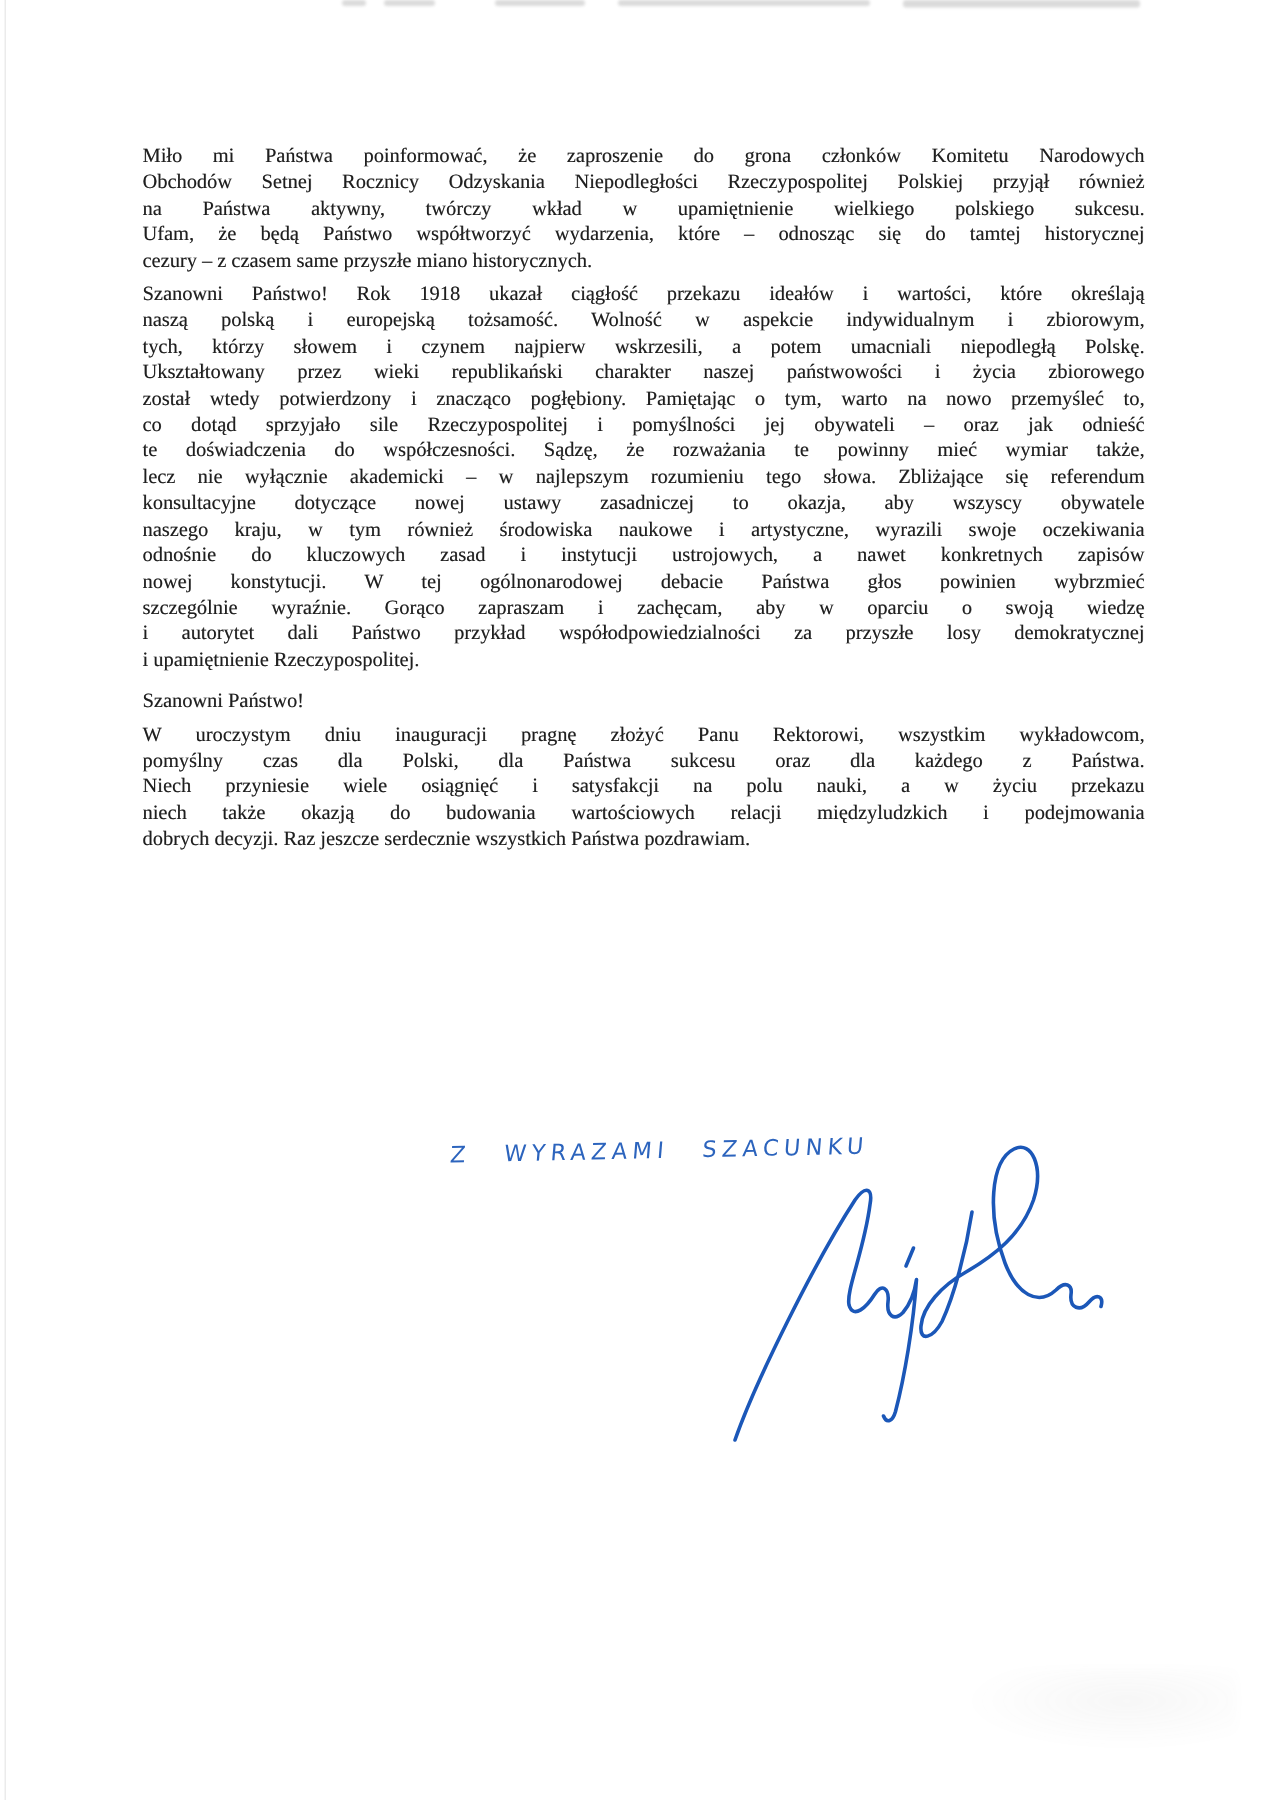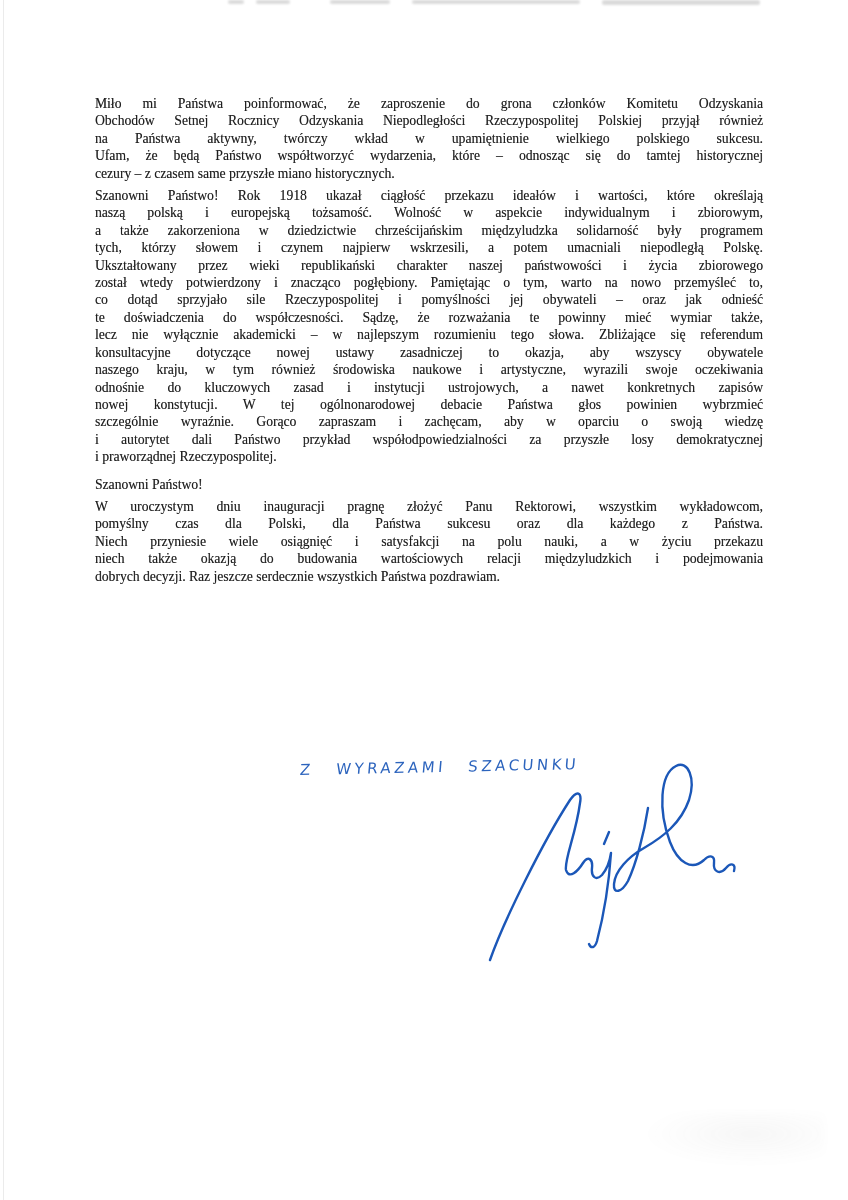--- a/index.html
+++ b/index.html
@@ -53,44 +53,43 @@
   <div class="top-mark tm1"></div>
   <div class="top-mark tm2"></div>
   <div class="top-mark tm3"></div>
   <div class="top-mark tm4"></div>
   <div class="top-mark tm5"></div>
   <div class="bottom-smudge"></div>
 
   <div class="body-text">
 
     <div class="para gap-md">
-      <div class="jline">Miło mi Państwa poinformować, że zaproszenie do grona członków Komitetu Odzyskania</div>
+      <div class="jline">Miło mi Państwa poinformować, że zaproszenie do grona członków Komitetu Narodowych</div>
       <div class="jline">Obchodów Setnej Rocznicy Odzyskania Niepodległości Rzeczypospolitej Polskiej przyjął również</div>
       <div class="jline">na Państwa aktywny, twórczy wkład w upamiętnienie wielkiego polskiego sukcesu.</div>
       <div class="jline">Ufam, że będą Państwo współtworzyć wydarzenia, które – odnosząc się do tamtej historycznej</div>
       <div class="jline last">cezury – z czasem same przyszłe miano historycznych.</div>
     </div>
 
     <div class="para gap-lg">
       <div class="jline">Szanowni Państwo! Rok 1918 ukazał ciągłość przekazu ideałów i wartości, które określają</div>
       <div class="jline">naszą polską i europejską tożsamość. Wolność w aspekcie indywidualnym i zbiorowym,</div>
-      <div class="jline">a także zakorzeniona w dziedzictwie chrześcijańskim międzyludzka solidarność były programem</div>
       <div class="jline">tych, którzy słowem i czynem najpierw wskrzesili, a potem umacniali niepodległą Polskę.</div>
       <div class="jline">Ukształtowany przez wieki republikański charakter naszej państwowości i życia zbiorowego</div>
       <div class="jline">został wtedy potwierdzony i znacząco pogłębiony. Pamiętając o tym, warto na nowo przemyśleć to,</div>
       <div class="jline">co dotąd sprzyjało sile Rzeczypospolitej i pomyślności jej obywateli – oraz jak odnieść</div>
       <div class="jline">te doświadczenia do współczesności. Sądzę, że rozważania te powinny mieć wymiar także,</div>
       <div class="jline">lecz nie wyłącznie akademicki – w najlepszym rozumieniu tego słowa. Zbliżające się referendum</div>
       <div class="jline">konsultacyjne dotyczące nowej ustawy zasadniczej to okazja, aby wszyscy obywatele</div>
       <div class="jline">naszego kraju, w tym również środowiska naukowe i artystyczne, wyrazili swoje oczekiwania</div>
       <div class="jline">odnośnie do kluczowych zasad i instytucji ustrojowych, a nawet konkretnych zapisów</div>
       <div class="jline">nowej konstytucji. W tej ogólnonarodowej debacie Państwa głos powinien wybrzmieć</div>
       <div class="jline">szczególnie wyraźnie. Gorąco zapraszam i zachęcam, aby w oparciu o swoją wiedzę</div>
       <div class="jline">i autorytet dali Państwo przykład współodpowiedzialności za przyszłe losy demokratycznej</div>
-      <div class="jline last">i praworządnej Rzeczypospolitej.</div>
+      <div class="jline last">i upamiętnienie Rzeczypospolitej.</div>
     </div>
 
     <div class="para gap-md">
       <div class="jline last">Szanowni Państwo!</div>
     </div>
 
     <div class="para">
       <div class="jline">W uroczystym dniu inauguracji pragnę złożyć Panu Rektorowi, wszystkim wykładowcom,</div>
       <div class="jline">pomyślny czas dla Polski, dla Państwa sukcesu oraz dla każdego z Państwa.</div>
       <div class="jline">Niech przyniesie wiele osiągnięć i satysfakcji na polu nauki, a w życiu przekazu</div>

